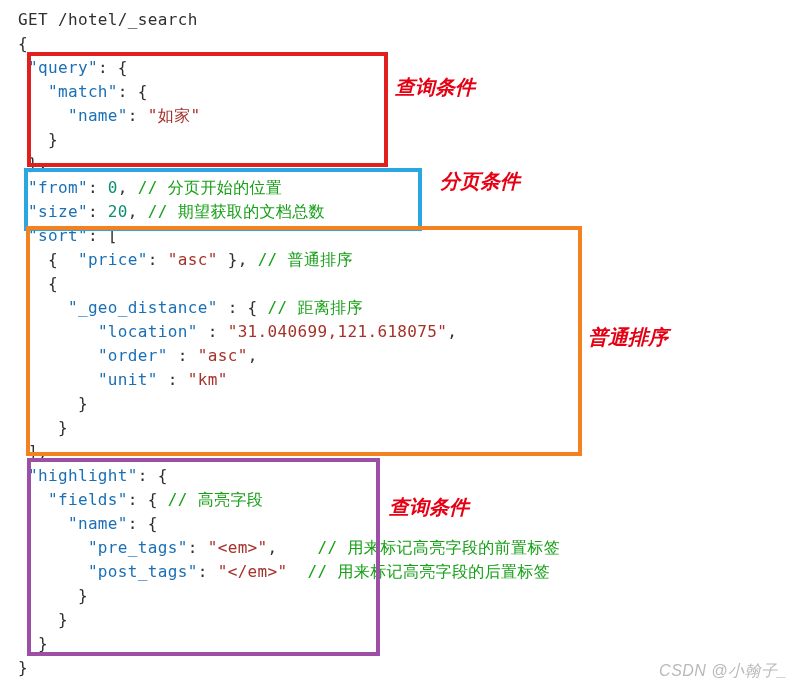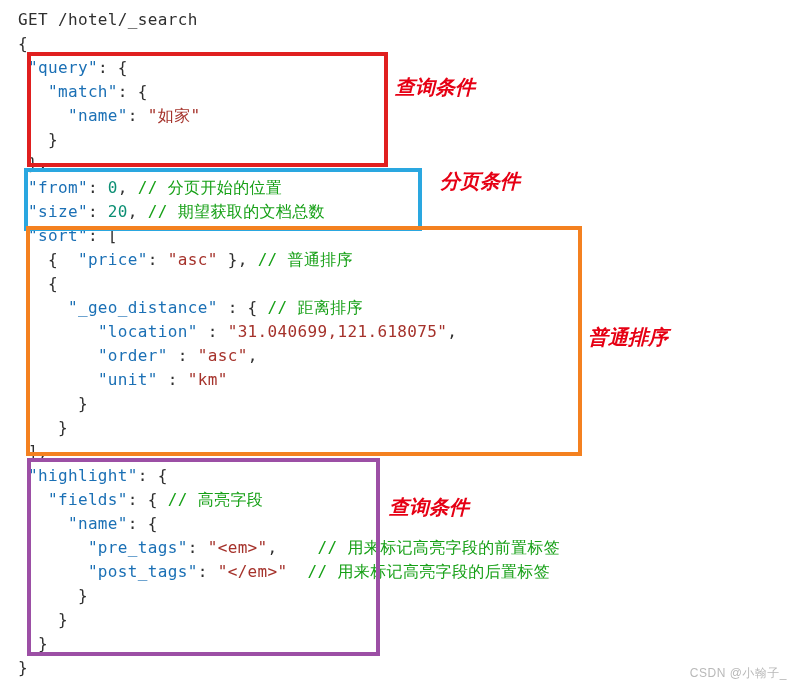--- a/index.html
+++ b/index.html
@@ -26,21 +26,21 @@
   .anno-label{
     position:absolute;
     font-family:"Liberation Sans",sans-serif;
     font-weight:bold;font-size:20px;line-height:22px;
     white-space:nowrap;
     font-style:italic;
   }
   .watermark{
     position:absolute;right:8px;bottom:6px;
     font-family:"Liberation Sans",sans-serif;
-    font-size:12px;letter-spacing:0.5px;
+    font-size:16px;letter-spacing:0.5px;font-style:italic;
   }
 </style>
 </head>
 <body>
 
 <div class="screen">
 
   <pre class="code" id="code-block"><span class="code-line"><span style="color: rgb(47, 47, 47);">GET /hotel/_search</span></span><span class="code-line"><span style="color: rgb(47, 47, 47);">{</span></span><span class="code-line"><span style="color: rgb(47, 47, 47);"> </span><span style="color: rgb(27, 112, 181);">"query"</span><span style="color: rgb(47, 47, 47);">: {</span></span><span class="code-line"><span style="color: rgb(47, 47, 47);">   </span><span style="color: rgb(27, 112, 181);">"match"</span><span style="color: rgb(47, 47, 47);">: {</span></span><span class="code-line"><span style="color: rgb(47, 47, 47);">     </span><span style="color: rgb(27, 112, 181);">"name"</span><span style="color: rgb(47, 47, 47);">: </span><span style="color: rgb(165, 50, 43);">"如家"</span></span><span class="code-line"><span style="color: rgb(47, 47, 47);">   }</span></span><span class="code-line"><span style="color: rgb(47, 47, 47);"> },</span></span><span class="code-line"><span style="color: rgb(47, 47, 47);"> </span><span style="color: rgb(27, 112, 181);">"from"</span><span style="color: rgb(47, 47, 47);">: </span><span style="color: rgb(13, 143, 116);">0</span><span style="color: rgb(47, 47, 47);">, </span><span style="color: rgb(22, 160, 22);">// 分页开始的位置</span></span><span class="code-line"><span style="color: rgb(47, 47, 47);"> </span><span style="color: rgb(27, 112, 181);">"size"</span><span style="color: rgb(47, 47, 47);">: </span><span style="color: rgb(13, 143, 116);">20</span><span style="color: rgb(47, 47, 47);">, </span><span style="color: rgb(22, 160, 22);">// 期望获取的文档总数</span></span><span class="code-line"><span style="color: rgb(47, 47, 47);"> </span><span style="color: rgb(27, 112, 181);">"sort"</span><span style="color: rgb(47, 47, 47);">: [</span></span><span class="code-line"><span style="color: rgb(47, 47, 47);">   {  </span><span style="color: rgb(27, 112, 181);">"price"</span><span style="color: rgb(47, 47, 47);">: </span><span style="color: rgb(165, 50, 43);">"asc"</span><span style="color: rgb(47, 47, 47);"> }, </span><span style="color: rgb(22, 160, 22);">// 普通排序</span></span><span class="code-line"><span style="color: rgb(47, 47, 47);">   {</span></span><span class="code-line"><span style="color: rgb(47, 47, 47);">     </span><span style="color: rgb(27, 112, 181);">"_geo_distance"</span><span style="color: rgb(47, 47, 47);"> : { </span><span style="color: rgb(22, 160, 22);">// 距离排序</span></span><span class="code-line"><span style="color: rgb(47, 47, 47);">        </span><span style="color: rgb(27, 112, 181);">"location"</span><span style="color: rgb(47, 47, 47);"> : </span><span style="color: rgb(165, 50, 43);">"31.040699,121.618075"</span><span style="color: rgb(47, 47, 47);">,</span></span><span class="code-line"><span style="color: rgb(47, 47, 47);">        </span><span style="color: rgb(27, 112, 181);">"order"</span><span style="color: rgb(47, 47, 47);"> : </span><span style="color: rgb(165, 50, 43);">"asc"</span><span style="color: rgb(47, 47, 47);">,</span></span><span class="code-line"><span style="color: rgb(47, 47, 47);">        </span><span style="color: rgb(27, 112, 181);">"unit"</span><span style="color: rgb(47, 47, 47);"> : </span><span style="color: rgb(165, 50, 43);">"km"</span></span><span class="code-line"><span style="color: rgb(47, 47, 47);">      }</span></span><span class="code-line"><span style="color: rgb(47, 47, 47);">    }</span></span><span class="code-line"><span style="color: rgb(47, 47, 47);"> ],</span></span><span class="code-line"><span style="color: rgb(47, 47, 47);"> </span><span style="color: rgb(27, 112, 181);">"highlight"</span><span style="color: rgb(47, 47, 47);">: {</span></span><span class="code-line"><span style="color: rgb(47, 47, 47);">   </span><span style="color: rgb(27, 112, 181);">"fields"</span><span style="color: rgb(47, 47, 47);">: { </span><span style="color: rgb(22, 160, 22);">// 高亮字段</span></span><span class="code-line"><span style="color: rgb(47, 47, 47);">     </span><span style="color: rgb(27, 112, 181);">"name"</span><span style="color: rgb(47, 47, 47);">: {</span></span><span class="code-line"><span style="color: rgb(47, 47, 47);">       </span><span style="color: rgb(27, 112, 181);">"pre_tags"</span><span style="color: rgb(47, 47, 47);">: </span><span style="color: rgb(165, 50, 43);">"&lt;em&gt;"</span><span style="color: rgb(47, 47, 47);">,    </span><span style="color: rgb(22, 160, 22);">// 用来标记高亮字段的前置标签</span></span><span class="code-line"><span style="color: rgb(47, 47, 47);">       </span><span style="color: rgb(27, 112, 181);">"post_tags"</span><span style="color: rgb(47, 47, 47);">: </span><span style="color: rgb(165, 50, 43);">"&lt;/em&gt;"</span><span style="color: rgb(47, 47, 47);">  </span><span style="color: rgb(22, 160, 22);">// 用来标记高亮字段的后置标签</span></span><span class="code-line"><span style="color: rgb(47, 47, 47);">      }</span></span><span class="code-line"><span style="color: rgb(47, 47, 47);">    }</span></span><span class="code-line"><span style="color: rgb(47, 47, 47);">  }</span></span><span class="code-line"><span style="color: rgb(47, 47, 47);">}</span></span></pre>
 
   <div class="abox" id="box-query" style="left: 27px; top: 52px; width: 353px; height: 107px; border-color: rgb(224, 31, 31);"></div>

